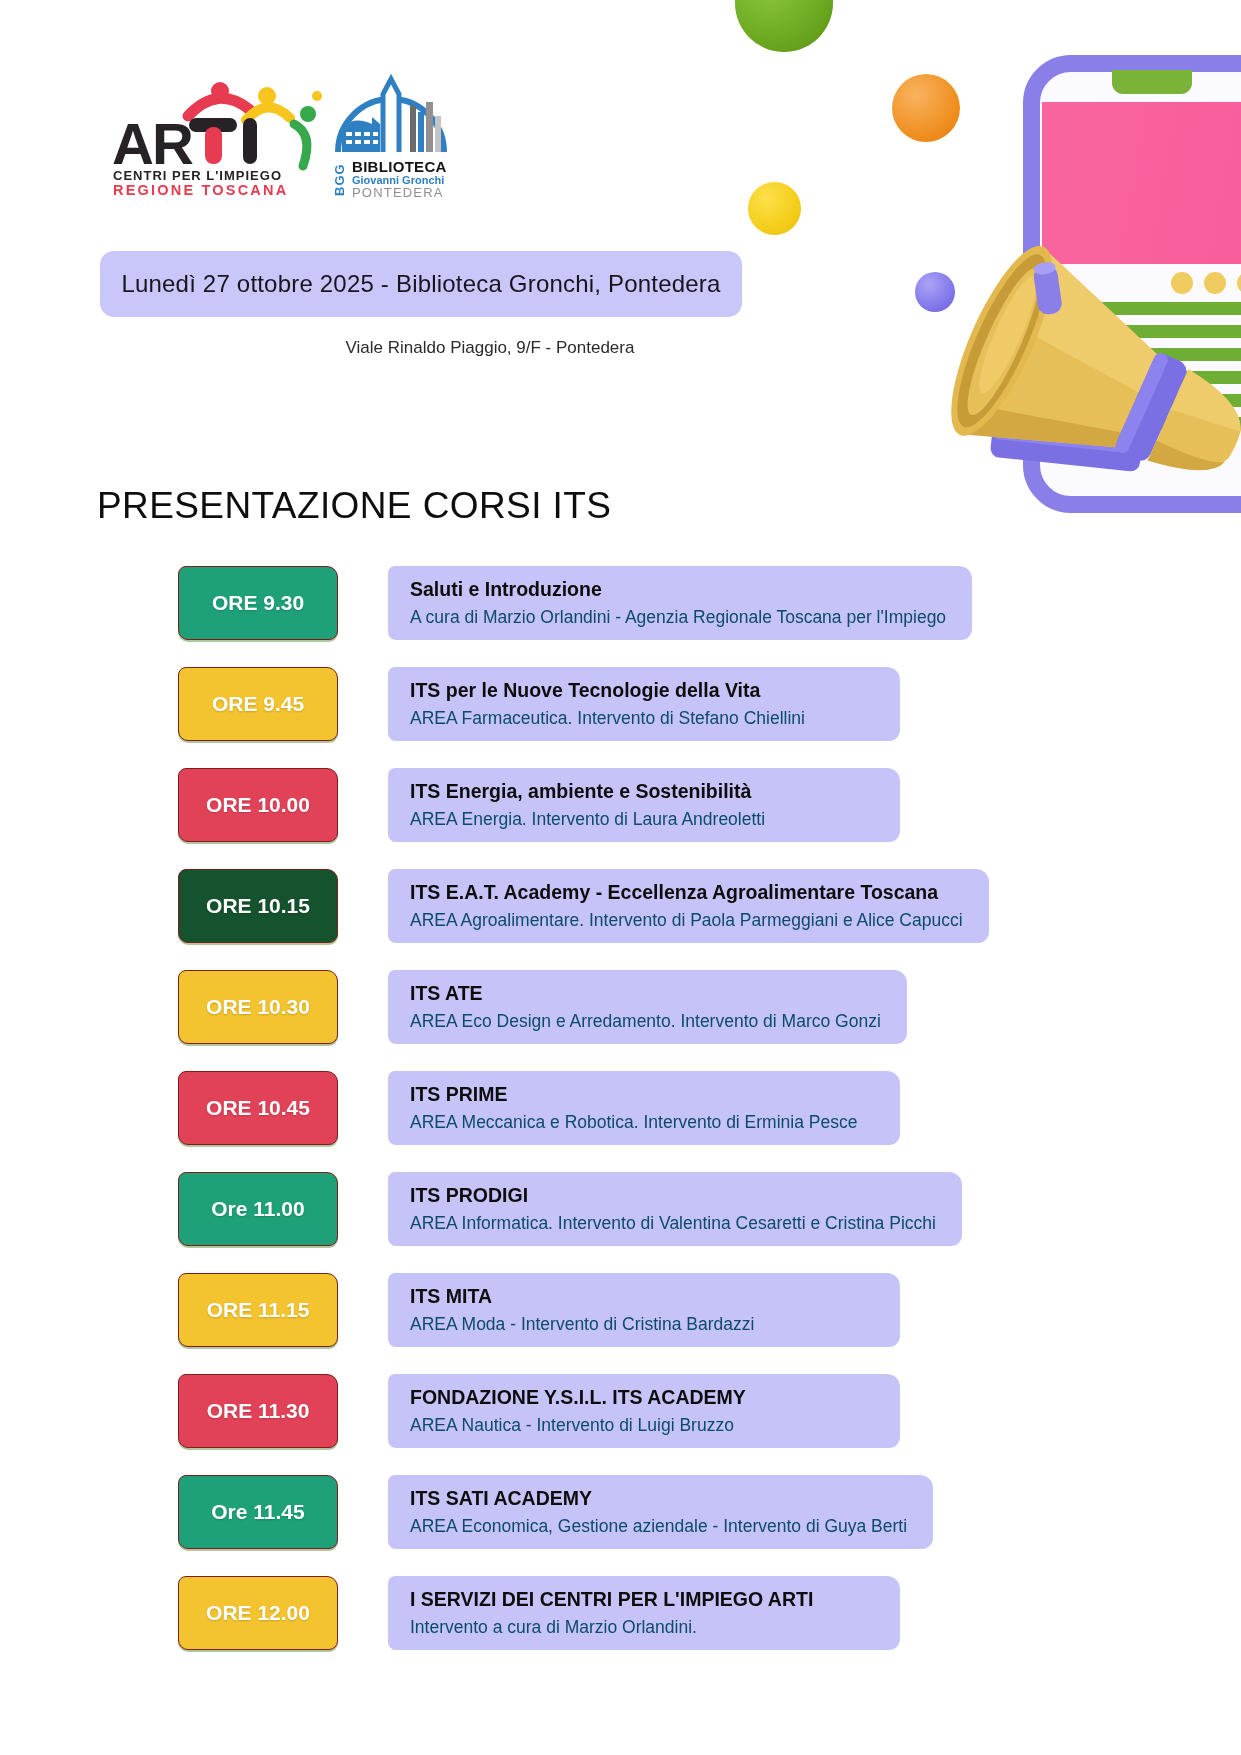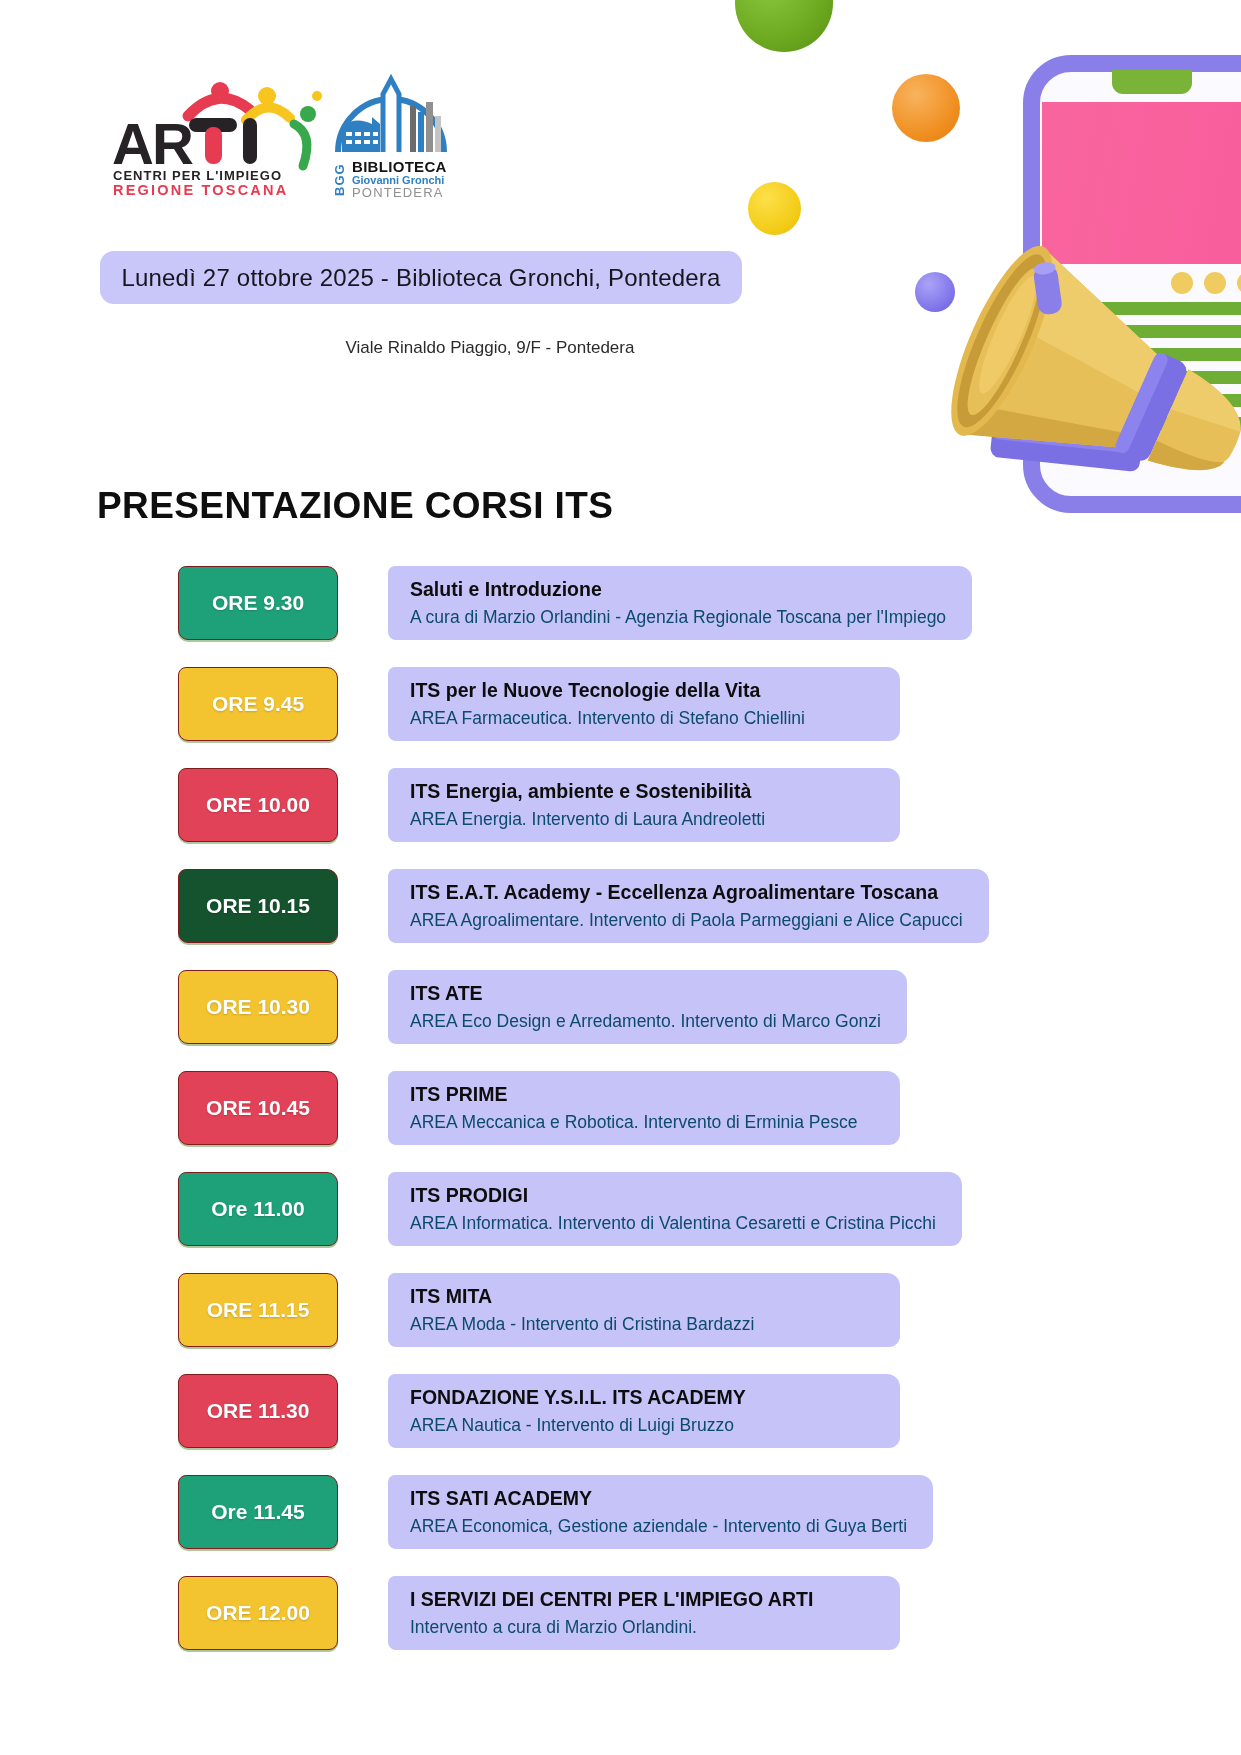--- a/index.html
+++ b/index.html
@@ -35,35 +35,35 @@
     border-radius:6px; background:#6fae35; }
 
   
   .megaphone { position:absolute; left:850px; top:195px; width:391px; height:340px; z-index:3; }
 
   
   .logo-arti { position:absolute; left:110px; top:80px; width:218px; height:116px; z-index:2; }
   .logo-bgg  { position:absolute; left:332px; top:64px; width:132px; height:136px; z-index:2; }
 
   .event-bar {
-    position:absolute; left:100px; top:251px; width:642px; height:53px;
+    position:absolute; left:100px; top:251px; width:642px; height:66px;
     background:#c9c6f9; border-radius:14px; display:flex; align-items:center;
     justify-content:center; font-size:24px; color:#17161f; z-index:2;
     letter-spacing:0.2px;
   }
   .address {
     position:absolute; left:190px; top:312px; width:600px; text-align:center;
     font-size:17px; color:#2b2b2b; z-index:2;margin-top:26px;
   }
   .main-title {
     position:absolute; left:92px; top:312px; font-size:135px; font-weight:bold;
     color:#332b3b; letter-spacing:-3px; line-height:1; z-index:0; white-space:nowrap;
   }
   .sub-title {
-    position:absolute; left:97px; top:485px; font-size:37px; font-weight:bold;
+    position:absolute; left:97px; top:485px; font-size:37px; font-weight:normal;
     color:#0e0e0e; letter-spacing:0.4px; z-index:2;
   }
 
   
   .schedule { position:absolute; left:178px; top:566px; display:flex;
     flex-direction:column; gap:27px; z-index:2; }
   .srow { display:flex; align-items:stretch; gap:50px; }
   .badge {
     width:158px; height:72px; border:1px solid #7f1d1d;
     border-radius:8px 11px 9px 10px; display:flex; align-items:center;

